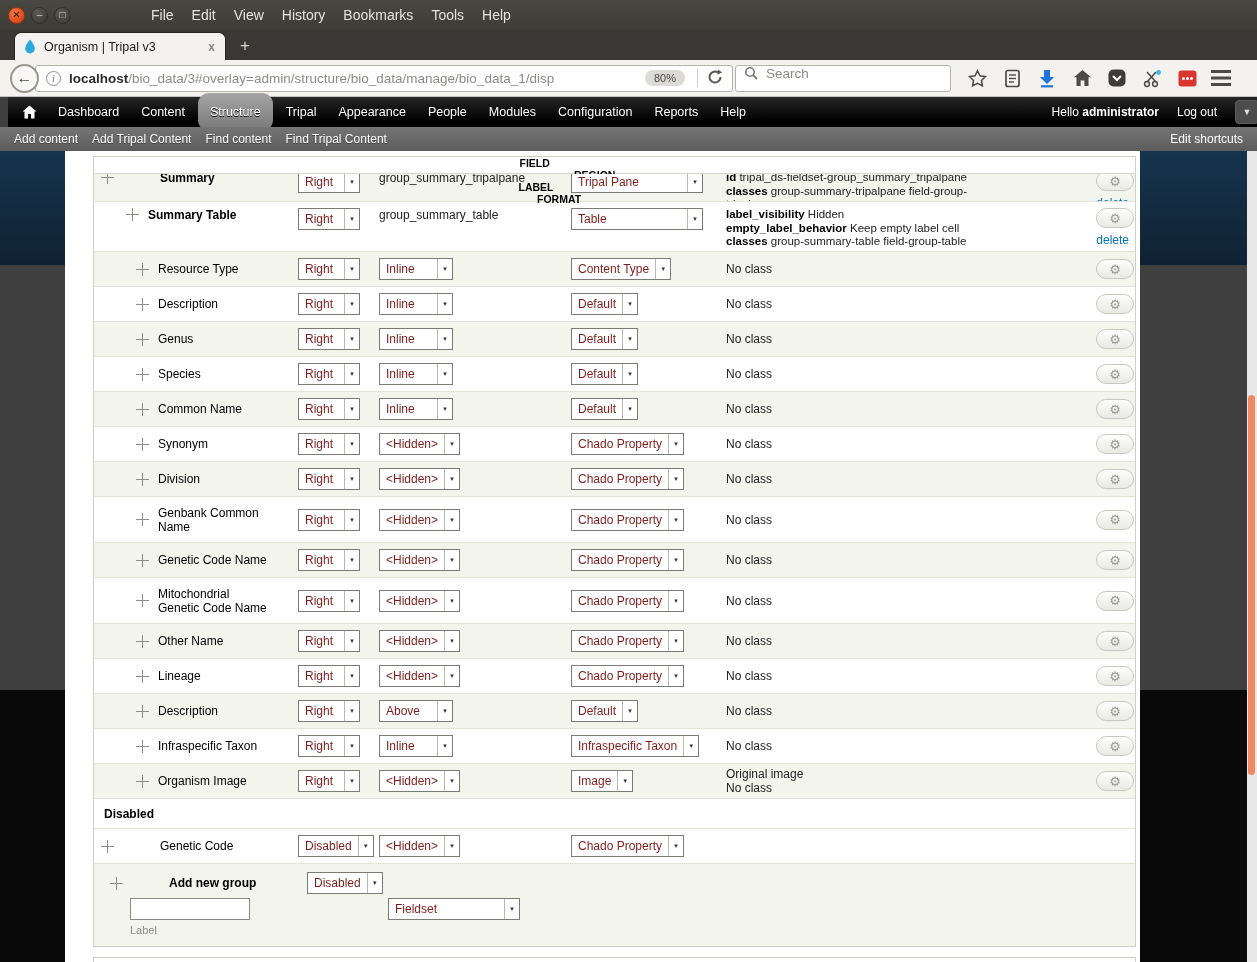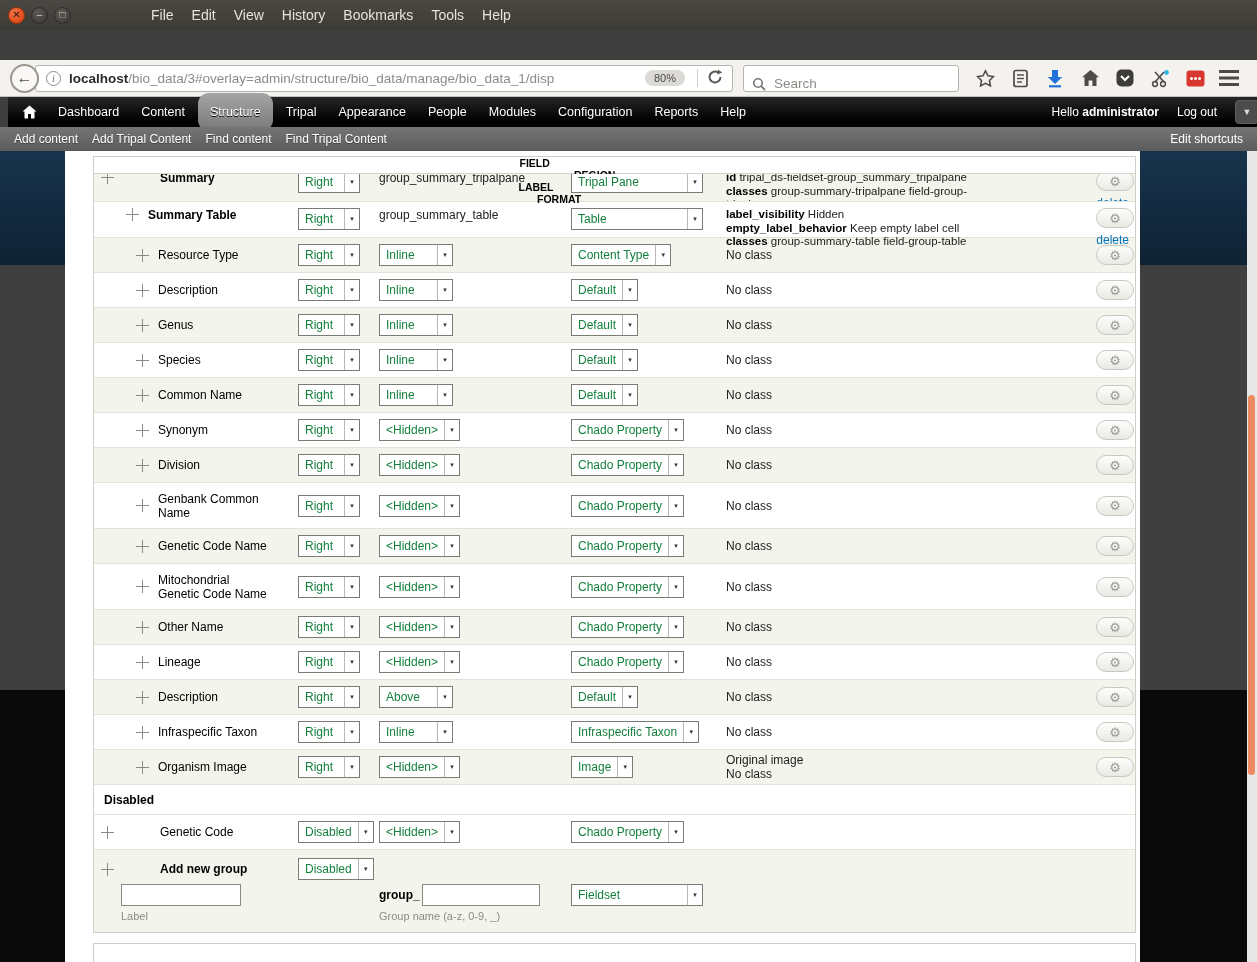--- a/index.html
+++ b/index.html
@@ -39,22 +39,22 @@
   .infoicon { width:15px; height:15px; border-radius:50%; border:1px solid #8f8d89; color:#6e6c68; font-size:10px;
               display:flex; align-items:center; justify-content:center; font-family:"Liberation Serif",serif; font-style:italic; margin:0 8px 0 4px; }
   .urltext { flex:1; font-size:13.5px; white-space:nowrap; overflow:hidden; position:relative; }
   .urltext .host { color:#2b2b2b; font-weight:bold; }
   .urltext .path { color:#8d8b87; }
   .urltext::after { content:""; position:absolute; right:0; top:0; width:46px; height:100%;
                     background:linear-gradient(90deg, rgba(255,255,255,0), #fff); }
   .zoompill { background:#dcdad6; border-radius:9px; font-size:11px; color:#4b4a47; padding:2px 9px; margin:0 8px; }
   .vsep { width:1px; height:18px; background:#d2d0cc; margin:0 4px; }
   .reload { width:20px; height:20px; margin-left:4px; }
-  .searchbox { display:flex; align-items:flex-end; height:27px; width:216px; background:#fff; border:1px solid #b6b3ae;
-               border-radius:3px; margin-left:10px; padding:0 8px; }
+  .searchbox { display:flex; align-items:flex-start; height:27px; width:216px; background:#fff; border:1px solid #b6b3ae;
+               border-radius:3px; margin-left:2px; padding:0 8px; }
   .searchbox .ph { color:#8d8b87; font-size:13.5px; margin-left:8px; }
   .navicons { display:flex; align-items:center; gap:15px; margin-left:16px; }
   .navicons .ni { width:20px; height:20px; display:flex; align-items:center; justify-content:center; }
   .hambtn { margin-left:14px; margin-right:12px; }
 
   
   .adminbar { position:absolute; left:8px; top:97px; width:100%; height:30px;
               background:linear-gradient(#262626,#000 80%); display:flex; align-items:center; }
   .adminbar .homeic { margin:0 12px 0 14px; }
   .amenu { display:flex; align-items:center; gap:4px; }
@@ -98,49 +98,49 @@
   .c-settings { flex:1; padding-right:6px; } .c-ops { width:140px; flex:none; justify-content:flex-end; padding-right:1px; }
 
   .drag { position:relative; width:13px; height:13px; margin-right:9px; flex:none; cursor:move; }
   .drag::before { content:""; position:absolute; left:6px; top:0; width:1px; height:13px; background:#8b8b85; }
   .drag::after  { content:""; position:absolute; top:6px; left:0; height:1px; width:13px; background:#8b8b85; }
   .flabel { font-size:12px; color:#000; line-height:14px; }
   .flabel.b { font-weight:bold; }
   .lbl-wrap { max-width:115px; }
 
   .sel { display:inline-flex; align-items:stretch; height:22px; border:1px solid #7b7b76; background:#fff; }
-  .sel .sel-t { display:flex; align-items:center; padding:0 6px; font-size:12px; color:#15803d; white-space:nowrap; }
+  .sel .sel-t { display:flex; align-items:center; padding:0 6px; font-size:12px; color:#7f1d1d; white-space:nowrap; }
   .sel .sel-a { width:15px; display:flex; align-items:center; justify-content:center; border-left:1px solid #b9b9b2;
                 font-size:7px; color:#333; background:#fff; }
   .sel.w62 { min-width:62px; } .sel.w62 .sel-t { flex:1; }
   .sel.w74 { min-width:74px; } .sel.w74 .sel-t { flex:1; }
   .sel.w132 { min-width:132px; } .sel.w132 .sel-t { flex:1; }
 
   .machine { font-size:12px; color:#222; }
   .note { font-size:12px; color:#222; line-height:14px; }
   .setline { font-size:11.5px; color:#222; line-height:13.5px; }
   .setline b { font-weight:bold; color:#000; }
 
   .gear-btn { width:38px; height:20px; border:1px solid #c8c8c2; border-radius:10px;
               background:linear-gradient(#fdfdfc,#e9e9e4); display:flex; align-items:center; justify-content:center; }
   .gear-glyph { color:#9d9d97; font-size:13px; line-height:1; }
   .dellink { color:#0074bd; font-size:12px; margin-top:5px; margin-right:5px; }
 
   
   .row-clip { height:28px; overflow:hidden; background:#f3f4ec; border-bottom:1px solid #e3e3da; }
   .row-clip .g-inner { margin-top:-9px; }
   .g-inner { display:flex; align-items:flex-start; padding-top:6px; }
-  .g-row2 { background:#fff; border-bottom:1px solid #e3e3da; height:36px; }
+  .g-row2 { background:#fff; border-bottom:1px solid #e3e3da; height:50px; }
   .g-inner .c-field,.g-inner .c-region,.g-inner .c-label,.g-inner .c-format { align-items:flex-start; }
   .g-inner .c-ops { flex-direction:column; align-items:flex-end; justify-content:flex-start; }
 
   .sechdr { height:30px; display:flex; align-items:center; padding-left:10px; background:#fff; border-bottom:1px solid #e3e3da; }
   .sechdr b { font-size:12px; }
 
-  .addgrp { background:#f3f4ec; padding:8px 0 10px 0; }
+  .addgrp { background:#f3f4ec; padding:8px 0 10px 9px; }
   .addgrp .line1 { display:flex; align-items:center; }
   .addgrp .line2 { display:flex; align-items:flex-start; margin-top:4px; }
   .tin { height:22px; border:1px solid #8a8a85; background:#fff; font-size:12px; padding:0 4px; font-family:"Liberation Sans",sans-serif; }
   .desc { font-size:11px; color:#8c8c86; margin-top:4px; }
   .grp-prefix { font-size:12px; color:#000; font-weight:bold; margin-right:2px; line-height:22px; }
 
   .layoutbox { width:1043px; border:1px solid #cfcfc7; background:#fff; margin-top:10px; padding:9px 12px; }
 
   svg { display:block; }
 </style>
@@ -159,20 +159,32 @@
       <span>File</span>
       <span>Edit</span>
       <span>View</span>
       <span>History</span>
       <span>Bookmarks</span>
       <span>Tools</span>
       <span>Help</span>
     </div>
   </div>
 
+  <div class="tabstrip">
+    <div class="tab">
+      <span>
+        <svg width="14" height="15" viewBox="0 0 14 15">
+            <path d="M7 0.5 C7 0.5 2.2 6.2 2.2 9.6 A4.8 4.9 0 0 0 11.8 9.6 C11.8 6.2 7 0.5 7 0.5 Z" fill="#29a8e0"></path>
+          </svg>
+      </span>
+      <span class="title">Organism | Tripal v3</span>
+      <span class="tclose">x</span>
+    </div>
+    <div class="newtab">+</div>
+  </div>
 
   <div class="navbar">
     <div class="backbtn">←</div>
     <div class="urlbar">
       <span class="infoicon">i</span>
       <span class="urltext"><span class="host">localhost</span><span class="path">/bio_data/3#overlay=admin/structure/bio_data/manage/bio_data_1/disp</span></span>
       <span class="zoompill">80%</span>
       <span class="vsep"></span>
       <span class="reload">
         <svg width="18" height="18" viewBox="0 0 18 18">
@@ -903,25 +915,20 @@
                   <span class="sel-a">▾</span>
                 </span>
               </span>
           </div>
           <div class="line2">
             <span style="width:204px; flex:none; padding-left:27px;">
               <input class="tin" style="width: 120px;">
               <div class="desc">Label</div>
             </span>
             <span style="width:81px; flex:none;"></span>
-            <span style="width:192px; flex:none; display:flex; flex-wrap:wrap;">
-              <span class="grp-prefix">group_</span>
-              <input class="tin" style="width: 118px;">
-              <div class="desc" style="width:100%;">Group name (a-z, 0-9, _)</div>
-            </span>
             <span style="flex:none;text-decoration:underline;">
               <span class="sel w132">
                   <span class="sel-t">Fieldset</span>
                   <span class="sel-a">▾</span>
                 </span>
             </span>
           </div>
         </div>
       </div>
 

